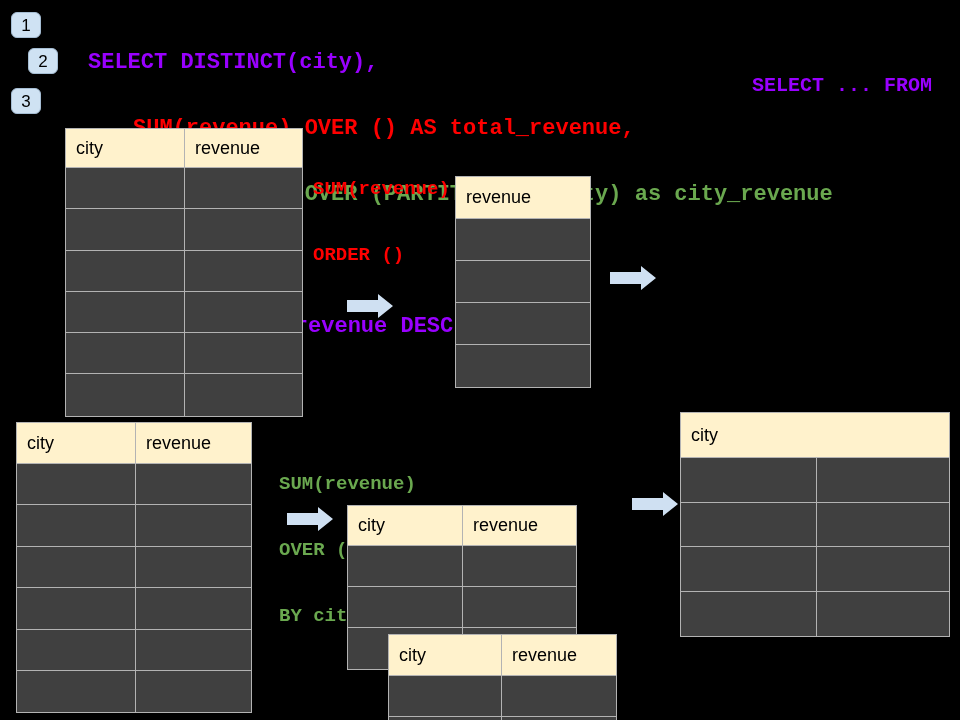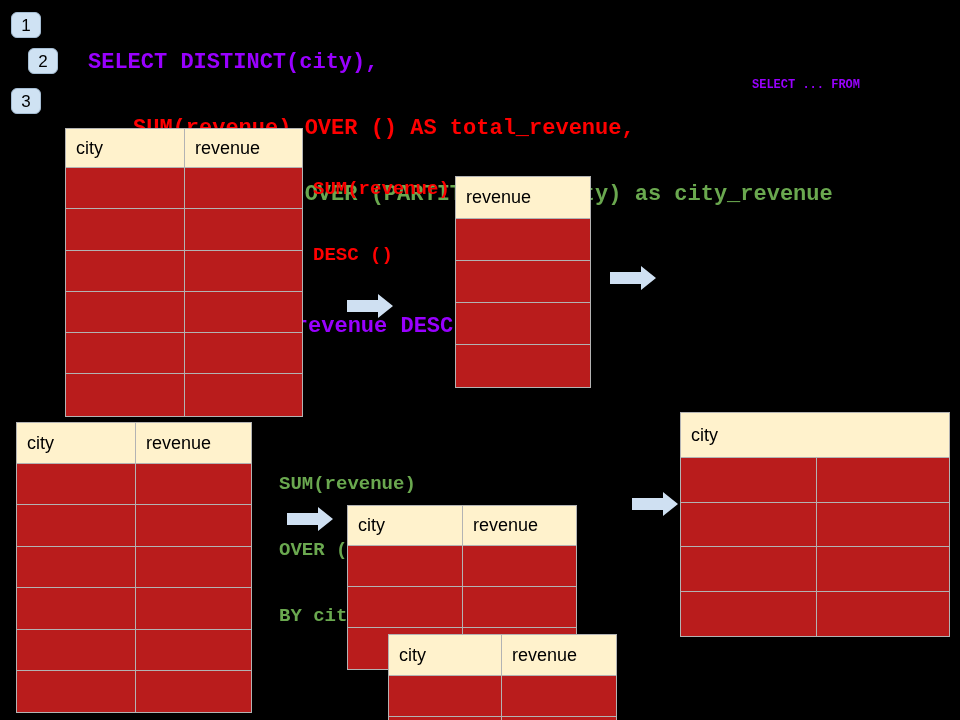--- a/index.html
+++ b/index.html
@@ -20,28 +20,28 @@
     display:flex;align-items:center;justify-content:center;
     color:var(--ink);font-size:17px;line-height:1;
   }
   
   .code{
     position:absolute;font-family:"Liberation Mono",monospace;
     font-weight:bold;white-space:pre;
   }
   .main-code{font-size:22px;line-height:22px;}
   .side-label{font-size:19px;line-height:22px;}
-  .note-code{font-size:12px;line-height:21px;}
+  .note-code{font-size:20px;line-height:21px;}
   .c-purple{color:var(--purple);}
   .c-red{color:var(--red);}
   .c-green{color:var(--green);}
   .ind-a{margin-left:45px;}
   .ind-b{margin-left:22px;}
   
-  .tbl{position:absolute;border:1px solid var(--grid);background:#b91c1c;}
+  .tbl{position:absolute;border:1px solid var(--grid);background:#404040;}
   .thead{display:flex;background:var(--cream);}
   .th{
     display:flex;align-items:center;padding-left:10px;color:var(--ink);
     font-size:18px;border-right:1px solid var(--grid);
   }
   .th:last-child{border-right:none;}
   .thead{border-bottom:1px solid var(--grid);}
   .trow{display:flex;border-bottom:1px solid var(--grid);}
   .trow:last-child{border-bottom:none;}
   .td{border-right:1px solid var(--grid);height:100%;}
@@ -69,21 +69,21 @@
   <div class="c-purple ind-b">FROM rides</div>
   <div class="c-purple ind-b">ORDER by city_revenue DESC;</div>
 </div>
 
 <div class="code note-code c-purple" style="left:752px;top:33px;">
   <div>SELECT ... FROM</div>
 </div>
 
 <div class="code side-label c-red" style="left:313px;top:134px;">
   <div>SUM(revenue)</div>
-  <div>DESC ()</div>
+  <div>ORDER ()</div>
 </div>
 
 <div class="code side-label c-green" style="left:279px;top:429px;">
   <div>SUM(revenue)</div>
   <div>OVER (PARTITION</div>
   <div>BY city)</div>
 </div>
 
 <div class="tbl" style="left:65px;top:128px;">
   <div class="thead" style="height:39px;">

